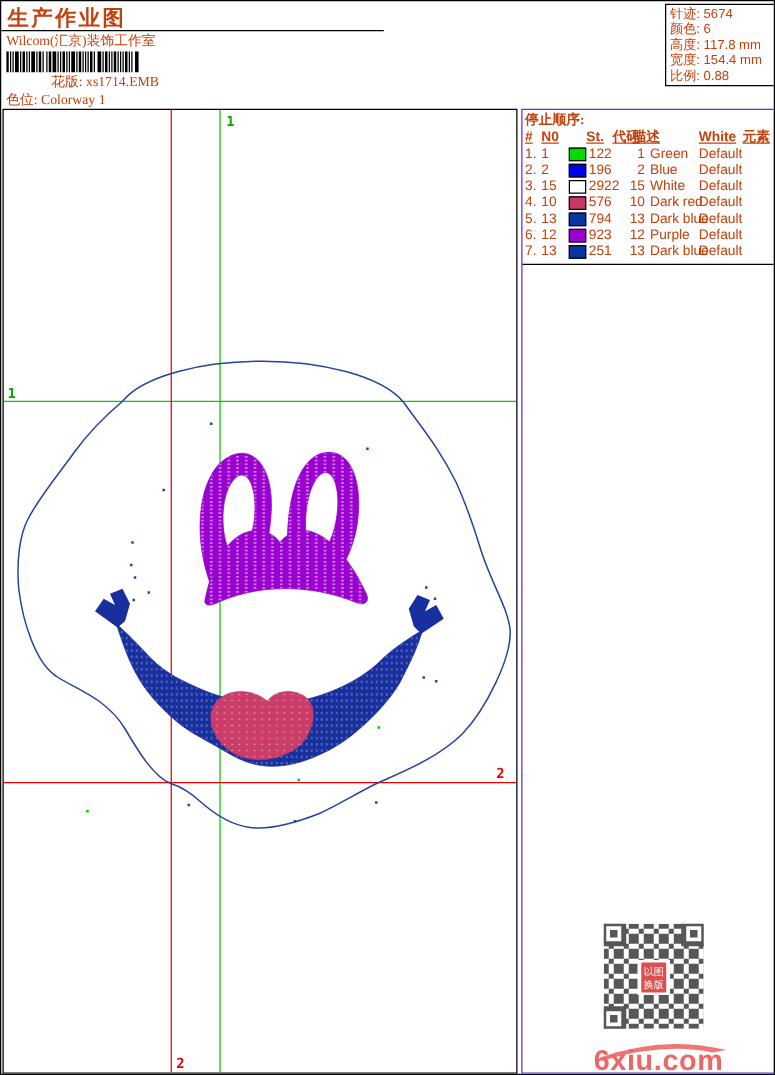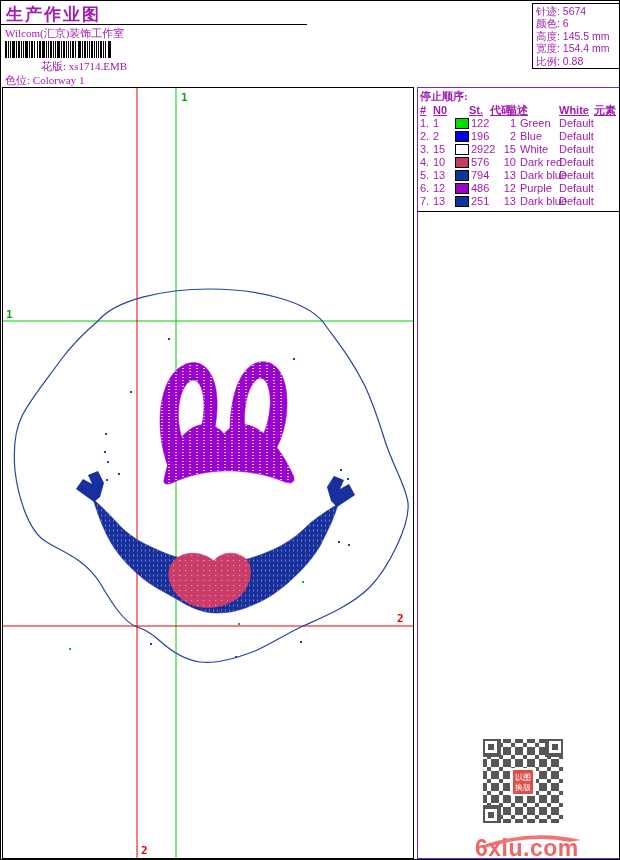--- a/index.html
+++ b/index.html
@@ -1,17 +1,17 @@
 <!DOCTYPE html>
 <html><head>
 <meta charset="utf-8">
 <style>
   html,body{margin:0;padding:0;background:#888;}
   .page{position:relative;width:618px;height:858px;border:1px solid #000;background:#fff;
-        font-family:"Liberation Sans",sans-serif;color:#a21caf;overflow:hidden;}
+        font-family:"Liberation Sans",sans-serif;color:#c2410c;overflow:hidden;}
   .abs{position:absolute;}
   .t11{font-size:11px;line-height:13px;white-space:nowrap;font-family:Liberation Serif, serif;}
   .title{left:5px;top:2px;font-size:17px;font-weight:bold;letter-spacing:2px;}
   .title-rule{left:0;top:23px;width:306px;height:0;border-top:1px solid #000;}
   .studio{left:4px;top:26px;}
   .pattern-line{left:4px;top:59px;margin-left:36px;}
   .colorway-line{left:4px;top:73px;}
   .statsbox{left:531px;top:2px;width:84px;height:63px;border:1px solid #000;padding:1px 0 0 3px;}
   .statsbox .srow{font-size:10.5px;line-height:12.4px;white-space:nowrap;}
   .canvas{left:1px;top:86px;width:410px;height:770px;border:1px solid #000;}
@@ -93,21 +93,21 @@
     <span>xs1714.EMB</span>
   </div>
   <div class="abs t11 colorway-line">
     <span>色位:</span>
     <span>Colorway 1</span>
   </div>
 
   <div class="abs statsbox">
     <div class="srow"><span>针迹:</span> <span>5674</span></div>
     <div class="srow"><span>颜色:</span> <span>6</span></div>
-    <div class="srow"><span>高度:</span> <span>145.5 mm</span></div>
+    <div class="srow"><span>高度:</span> <span>117.8 mm</span></div>
     <div class="srow"><span>宽度:</span> <span>154.4 mm</span></div>
     <div class="srow"><span>比例:</span> <span>0.88</span></div>
   </div>
 
   <div class="abs canvas">
     <svg width="410" height="770" viewBox="0 0 410 770">
       <defs>
         <pattern id="stP" width="7" height="3" patternUnits="userSpaceOnUse">
           <rect width="7" height="3" fill="#9a00d0"></rect>
           <rect x="4" y="1" width="2" height="0.9" fill="#fff" opacity="0.85"></rect>
@@ -252,21 +252,21 @@
       <span class="c-code">13</span>
       <span class="c-desc">Dark blue</span>
       <span class="c-brand">Default</span>
       <span class="c-el"></span>
     </div>
 
     <div class="trow">
       <span class="c-seq">6.</span>
       <span class="c-n0">12</span>
       <i class="c-sw" style="background: rgb(156, 0, 204);"></i>
-      <span class="c-st">486</span>
+      <span class="c-st">923</span>
       <span class="c-code">12</span>
       <span class="c-desc">Purple</span>
       <span class="c-brand">Default</span>
       <span class="c-el"></span>
     </div>
 
     <div class="trow">
       <span class="c-seq">7.</span>
       <span class="c-n0">13</span>
       <i class="c-sw" style="background: rgb(10, 54, 160);"></i>

